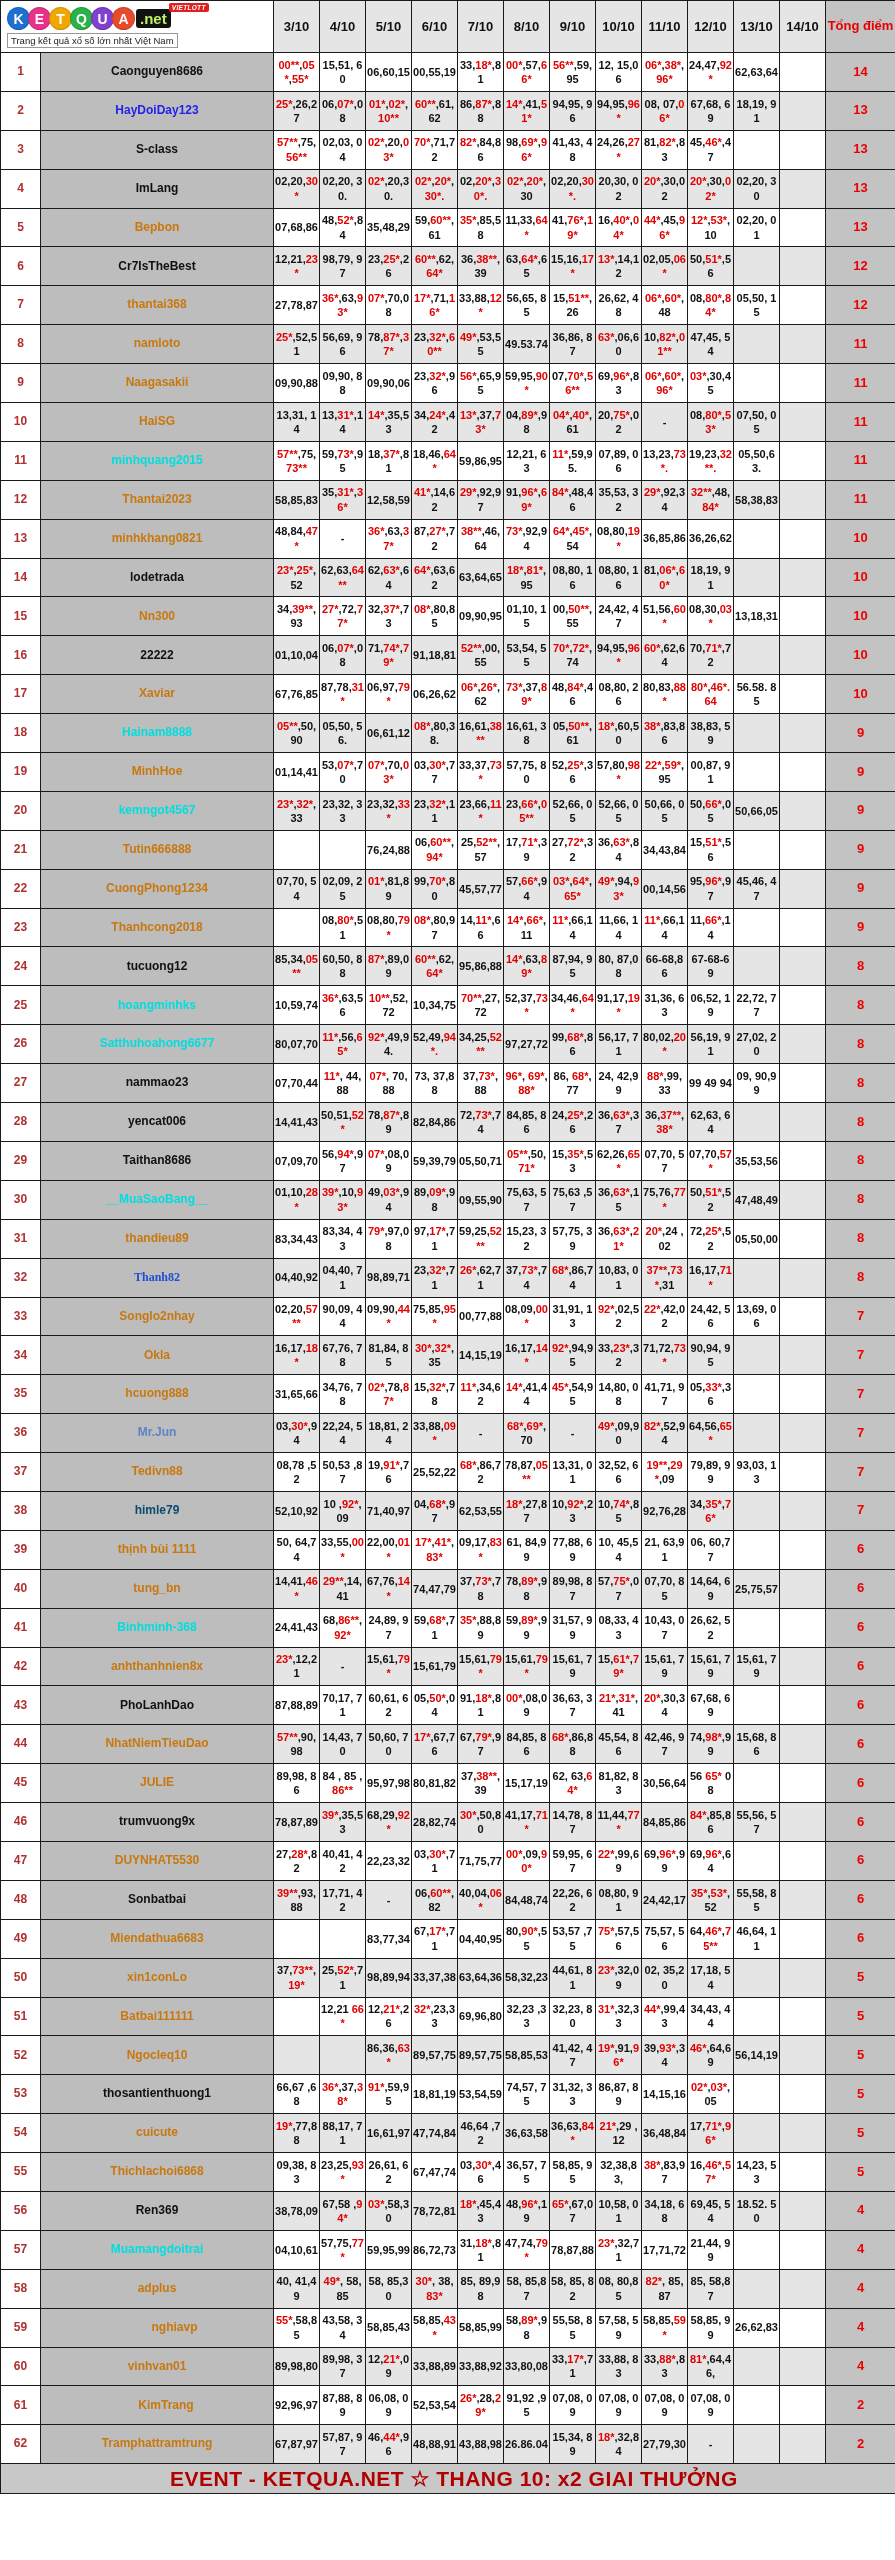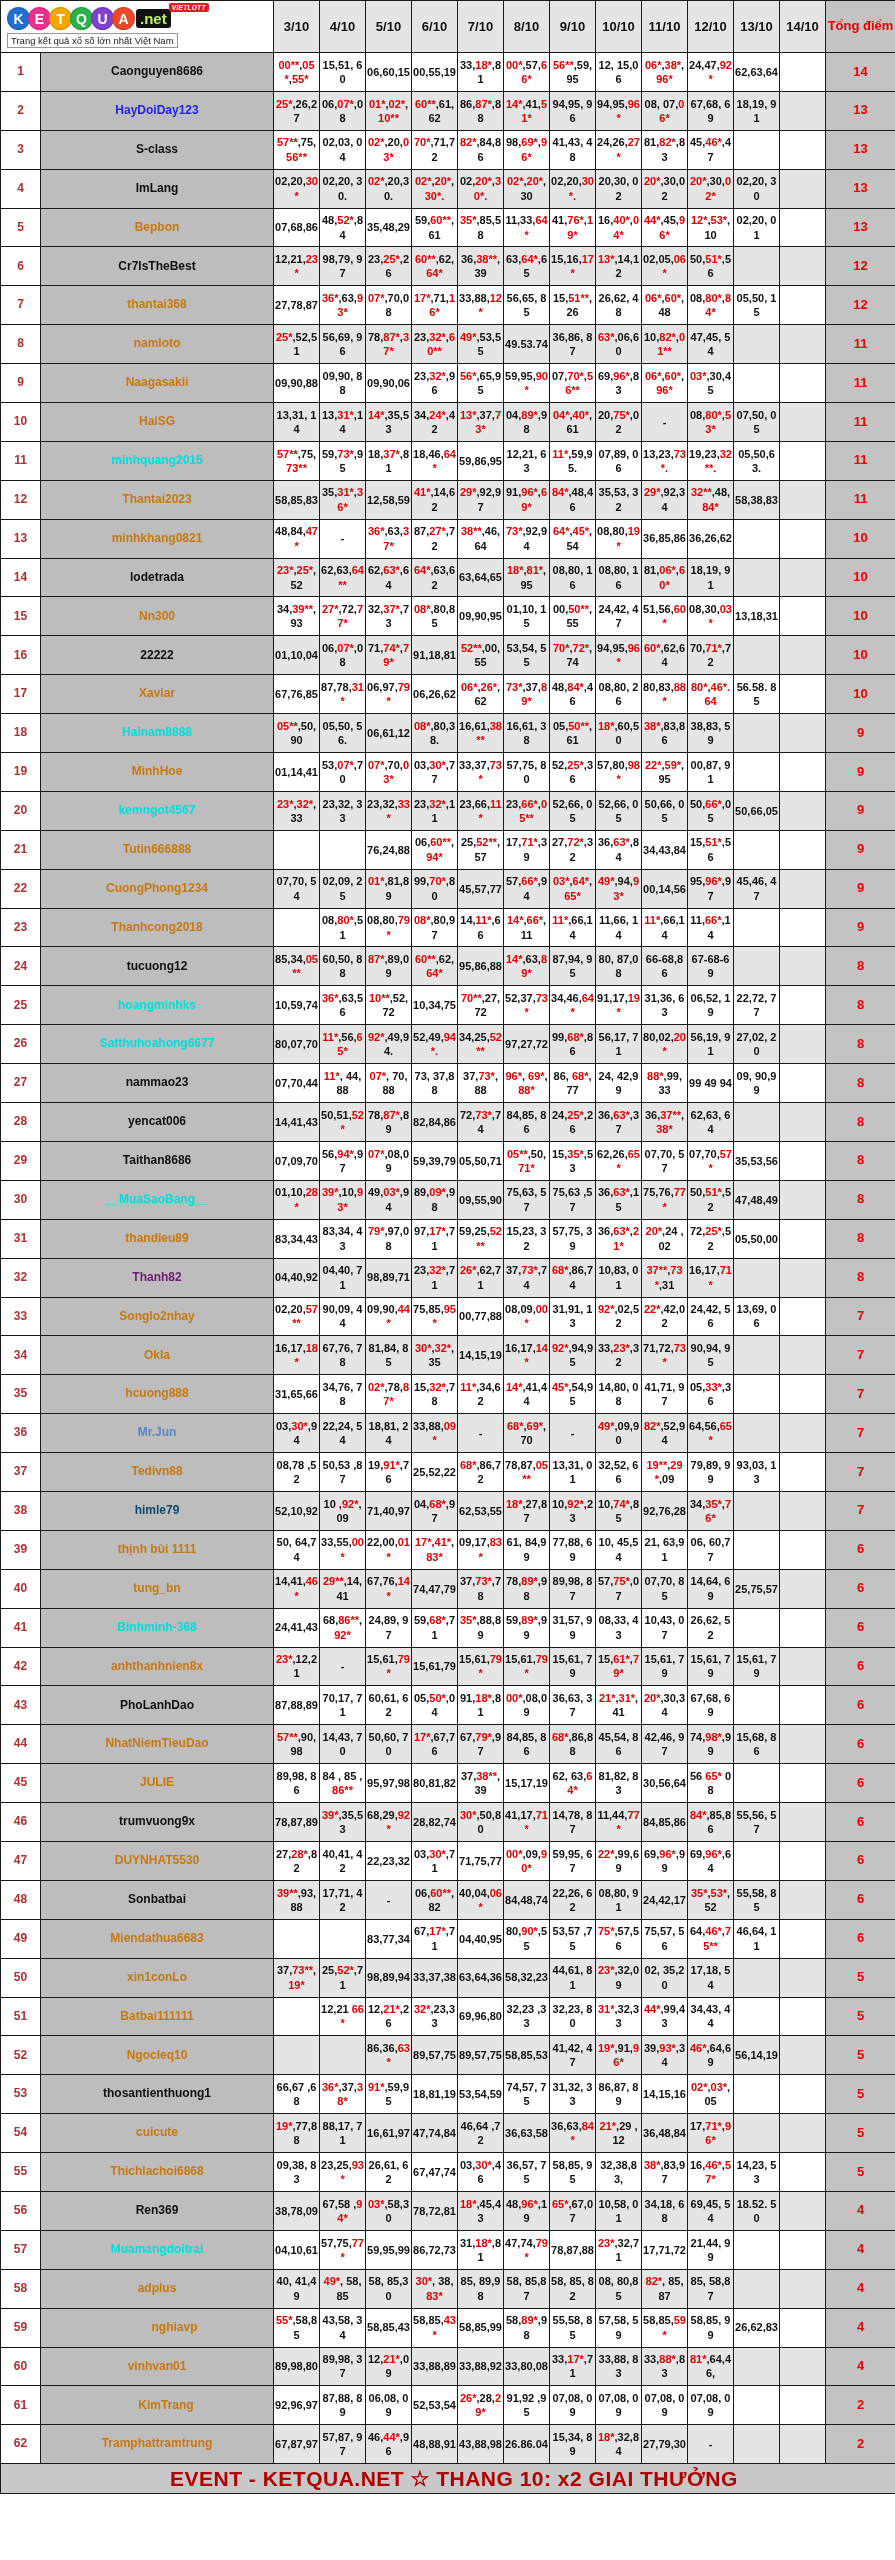--- a/index.html
+++ b/index.html
@@ -596,21 +596,21 @@
         <td class="num-cell"><span>57</span><span>,</span><span>75</span><span>, </span><span>39</span></td>
         <td class="num-cell"><span>36</span><span>,</span><span class="hit">63*</span><span>,</span><span class="hit">21*</span></td>
         <td class="num-cell"><span class="hit">20*</span><span>,</span><span>24</span><span> ,</span><span>02</span></td>
         <td class="num-cell"><span>72</span><span>,</span><span class="hit">25*</span><span>,</span><span>52</span></td>
         <td class="num-cell"><span>05</span><span>,</span><span>50</span><span>,</span><span>00</span></td>
         <td class="num-cell"></td>
         <td class="total-cell">8</td>
       </tr>
       <tr class="shade">
         <td class="rank-cell">32</td>
-        <td class="name-cell" style="color: #701a75;">Thanh82</td>
+        <td class="name-cell" style="color: #1d4ed8; font-family: Liberation Serif, serif;">Thanh82</td>
         <td class="num-cell"><span>04</span><span>,</span><span>40</span><span>,</span><span>92</span></td>
         <td class="num-cell"><span>04</span><span>,</span><span>40</span><span>, </span><span>71</span></td>
         <td class="num-cell"><span>98</span><span>,</span><span>89</span><span>,</span><span>71</span></td>
         <td class="num-cell"><span>23</span><span>,</span><span class="hit">32*</span><span>,</span><span>71</span></td>
         <td class="num-cell"><span class="hit">26*</span><span>,</span><span>62</span><span>,</span><span>71</span></td>
         <td class="num-cell"><span>37</span><span>,</span><span class="hit">73*</span><span>,</span><span>74</span></td>
         <td class="num-cell"><span class="hit">68*</span><span>,</span><span>86</span><span>,</span><span>74</span></td>
         <td class="num-cell"><span>10</span><span>,</span><span>83</span><span>, </span><span>01</span></td>
         <td class="num-cell"><span class="hit">37**</span><span>,</span><span class="hit">73*</span><span>,</span><span>31</span></td>
         <td class="num-cell"><span>16</span><span>,</span><span>17</span><span>,</span><span class="hit">71*</span></td>

